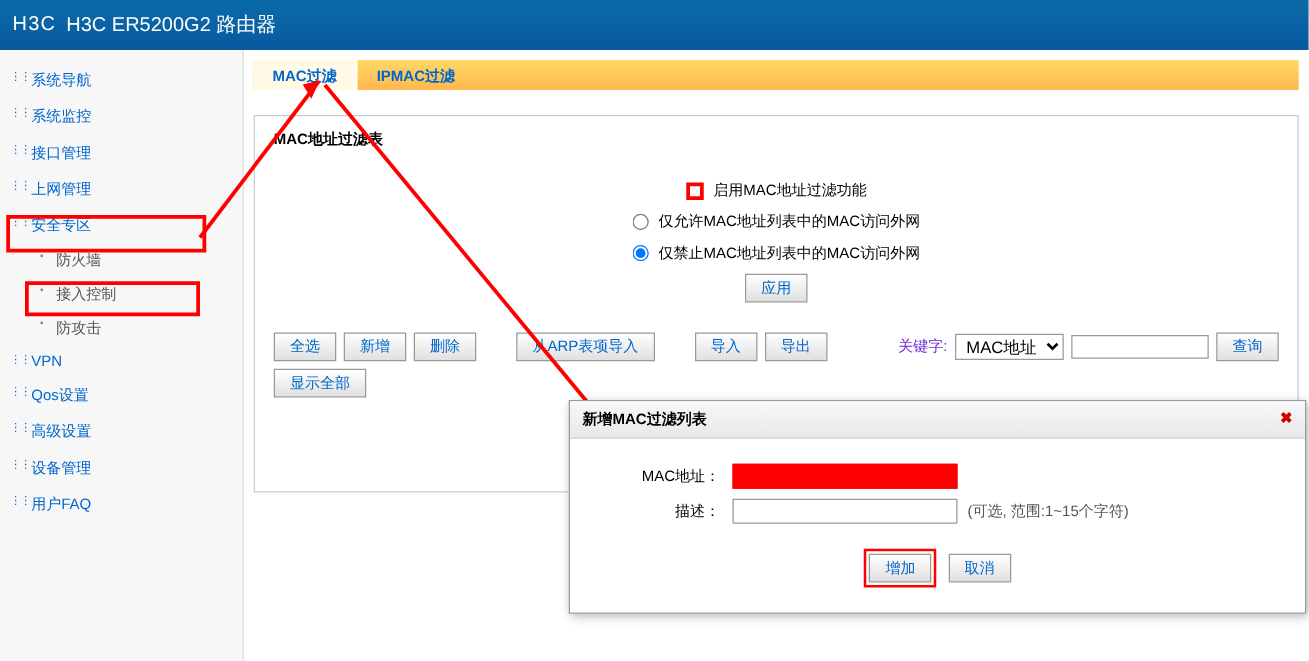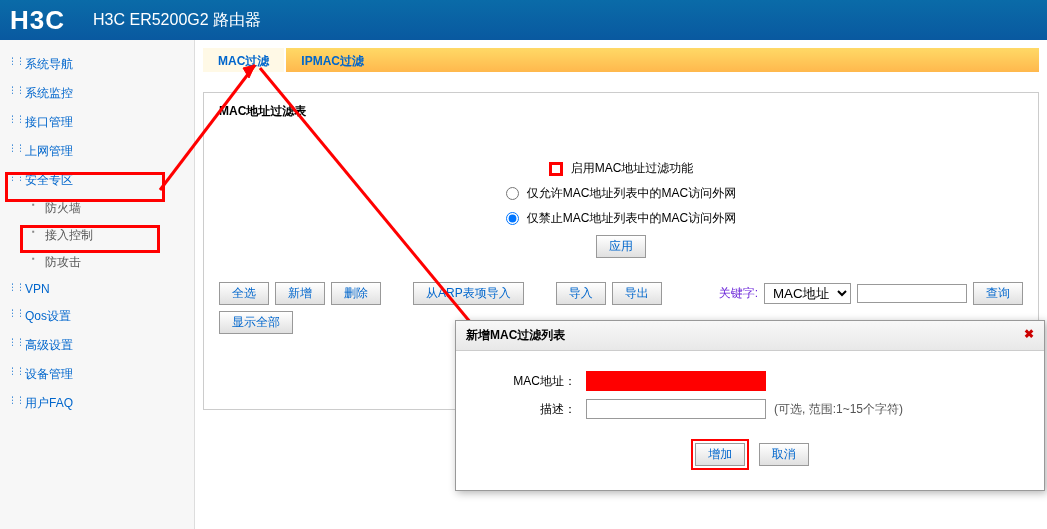--- a/index.html
+++ b/index.html
@@ -1,33 +1,33 @@
 <!DOCTYPE html>
 <html><head>
 <meta charset="utf-8">
 <style>
 * { box-sizing: border-box; margin: 0; padding: 0; }
 body { font-family: Arial, "Microsoft YaHei", sans-serif; font-size: 12px; background: #fff; width: 1047px; height: 529px; overflow: hidden; position: relative; }
 .header { background: linear-gradient(#0a6ba8, #0959a0); height: 40px; display: flex; align-items: center; padding: 0 10px; color: #fff; }
-.logo { font-size: 26px; font-weight: bold; letter-spacing: 1px; margin-right: 28px; }
+.logo { font-size: 16px; font-weight: normal; letter-spacing: 1px; margin-right: 8px; }
 .title { font-size: 16px; }
 .main { display: flex; height: calc(100% - 40px); }
 .sidebar { width: 195px; background: #f7f7f7; border-right: 1px solid #ddd; padding-top: 10px; }
 .nav-item { padding: 6px 10px 6px 25px; color: #0066cc; cursor: pointer; position: relative; }
 .nav-item::before { content: "▸"; position: absolute; left: 10px; color: #888; font-size: 10px; }
 .nav-item.dotted::before { content: "⋮⋮"; left: 8px; color: #0066cc; font-size: 9px; letter-spacing: -1px; }
 .nav-sub { padding: 5px 10px 5px 45px; color: #555; cursor: pointer; position: relative; }
 .nav-sub::before { content: "▪"; position: absolute; left: 32px; color: #888; font-size: 8px; }
 .content { flex: 1; padding: 8px; position: relative; }
 .tabs { display: flex; background: linear-gradient(#ffd966, #ffb84d); height: 24px; }
 .tab { padding: 5px 15px; color: #0066cc; font-weight: bold; cursor: pointer; }
 .tab.active { background: #fff9e6; }
 .tab-sep { width: 2px; background: #fff; }
 .panel { border: 1px solid #ccc; margin-top: 20px; padding: 10px 15px; }
-.panel-title { font-weight: bold; margin-bottom: 26px; }
+.panel-title { font-weight: bold; margin-bottom: 10px; }
 .form-area { text-align: center; padding: 10px 0; }
 .form-row { display: flex; align-items: center; justify-content: center; padding: 4px 0; }
 .checkbox { width: 14px; height: 14px; border: 1px solid #999; margin-right: 8px; }
 .radio { margin-right: 8px; }
 .btn { background: linear-gradient(#fff, #e0e0e0); border: 1px solid #999; padding: 2px 12px; color: #0066cc; cursor: pointer; font-size: 12px; }
 .toolbar { display: flex; gap: 6px; align-items: center; margin-top: 10px; flex-wrap: wrap; }
 .toolbar .spacer { flex: 1; }
 .kw-label { color: #6d28d9; }
 .select { border: 1px solid #999; padding: 1px 4px; background: #fff; }
 .table-header { background: linear-gradient(#f0f0f0, #ddd); border: 1px solid #aaa; padding: 4px; text-align: center; margin-top: 6px; font-weight: bold; }

